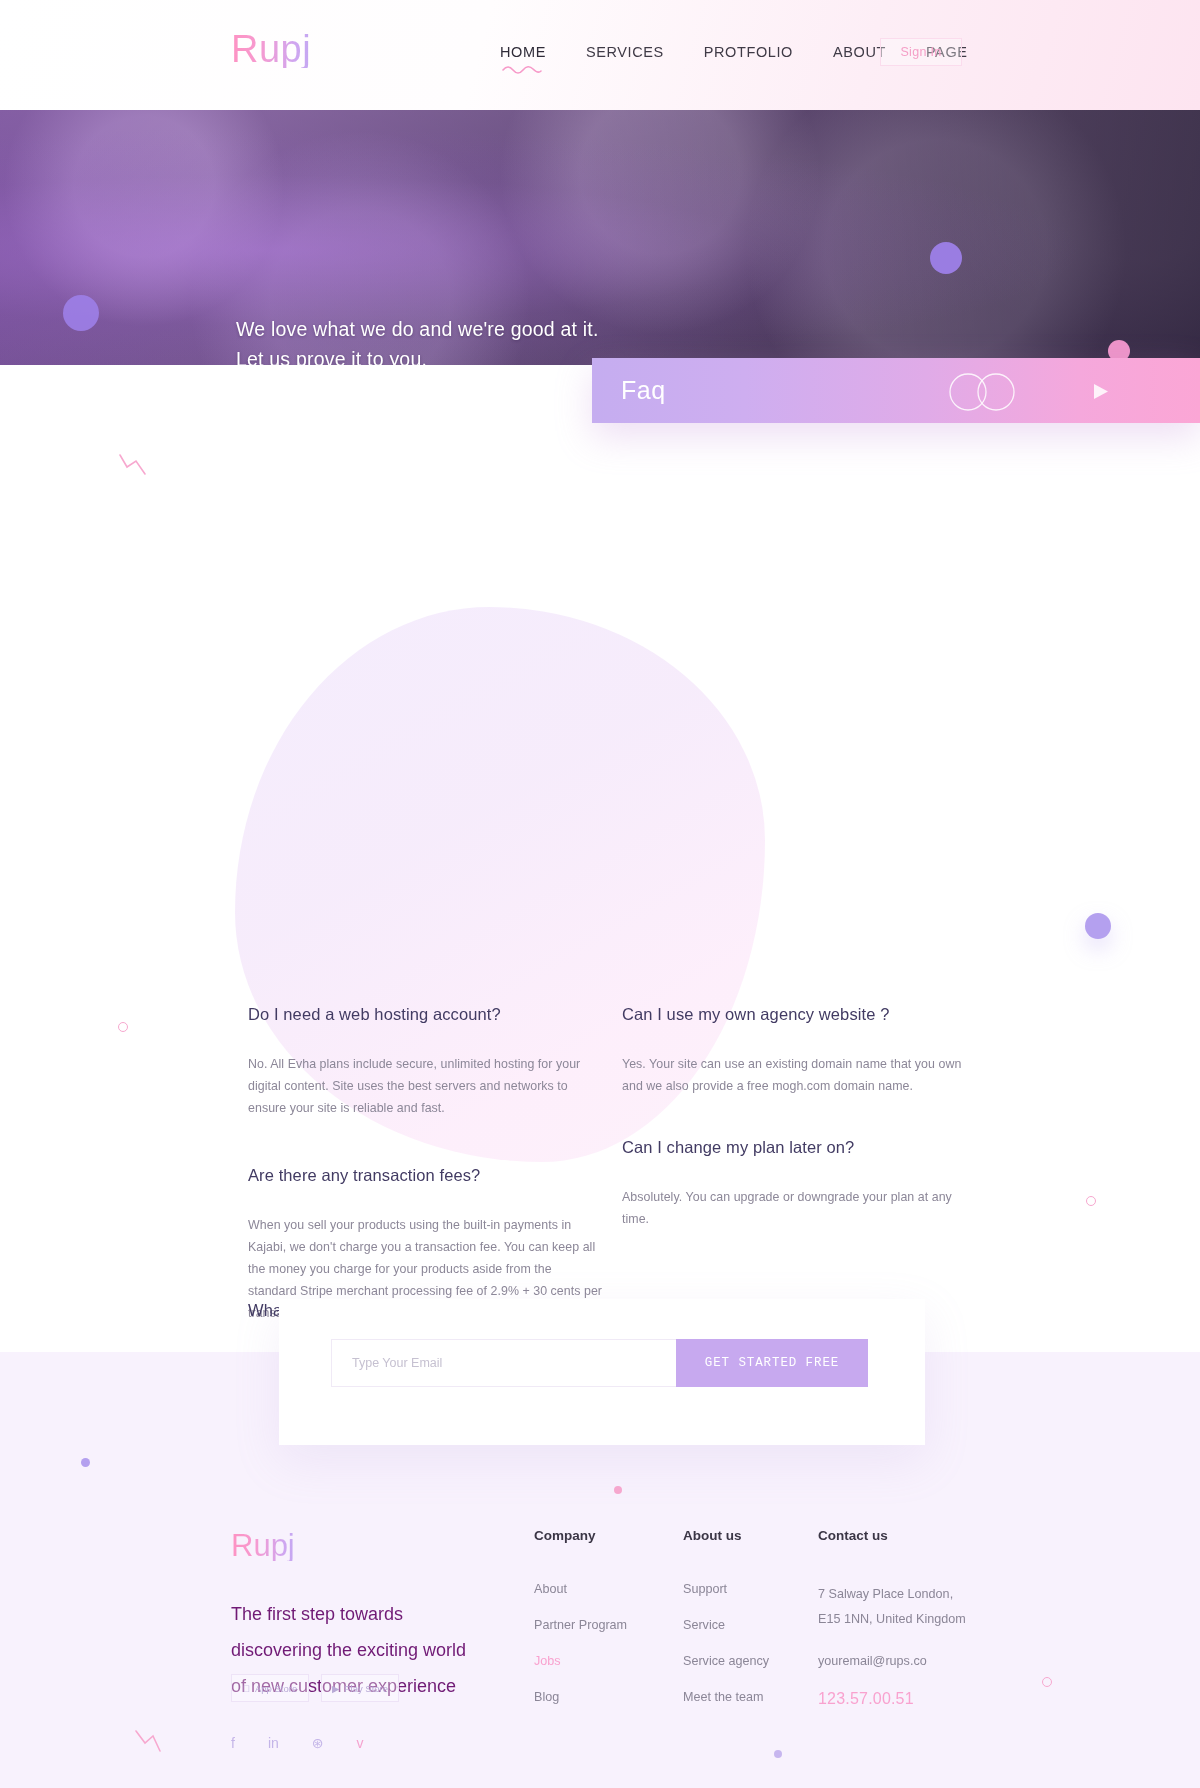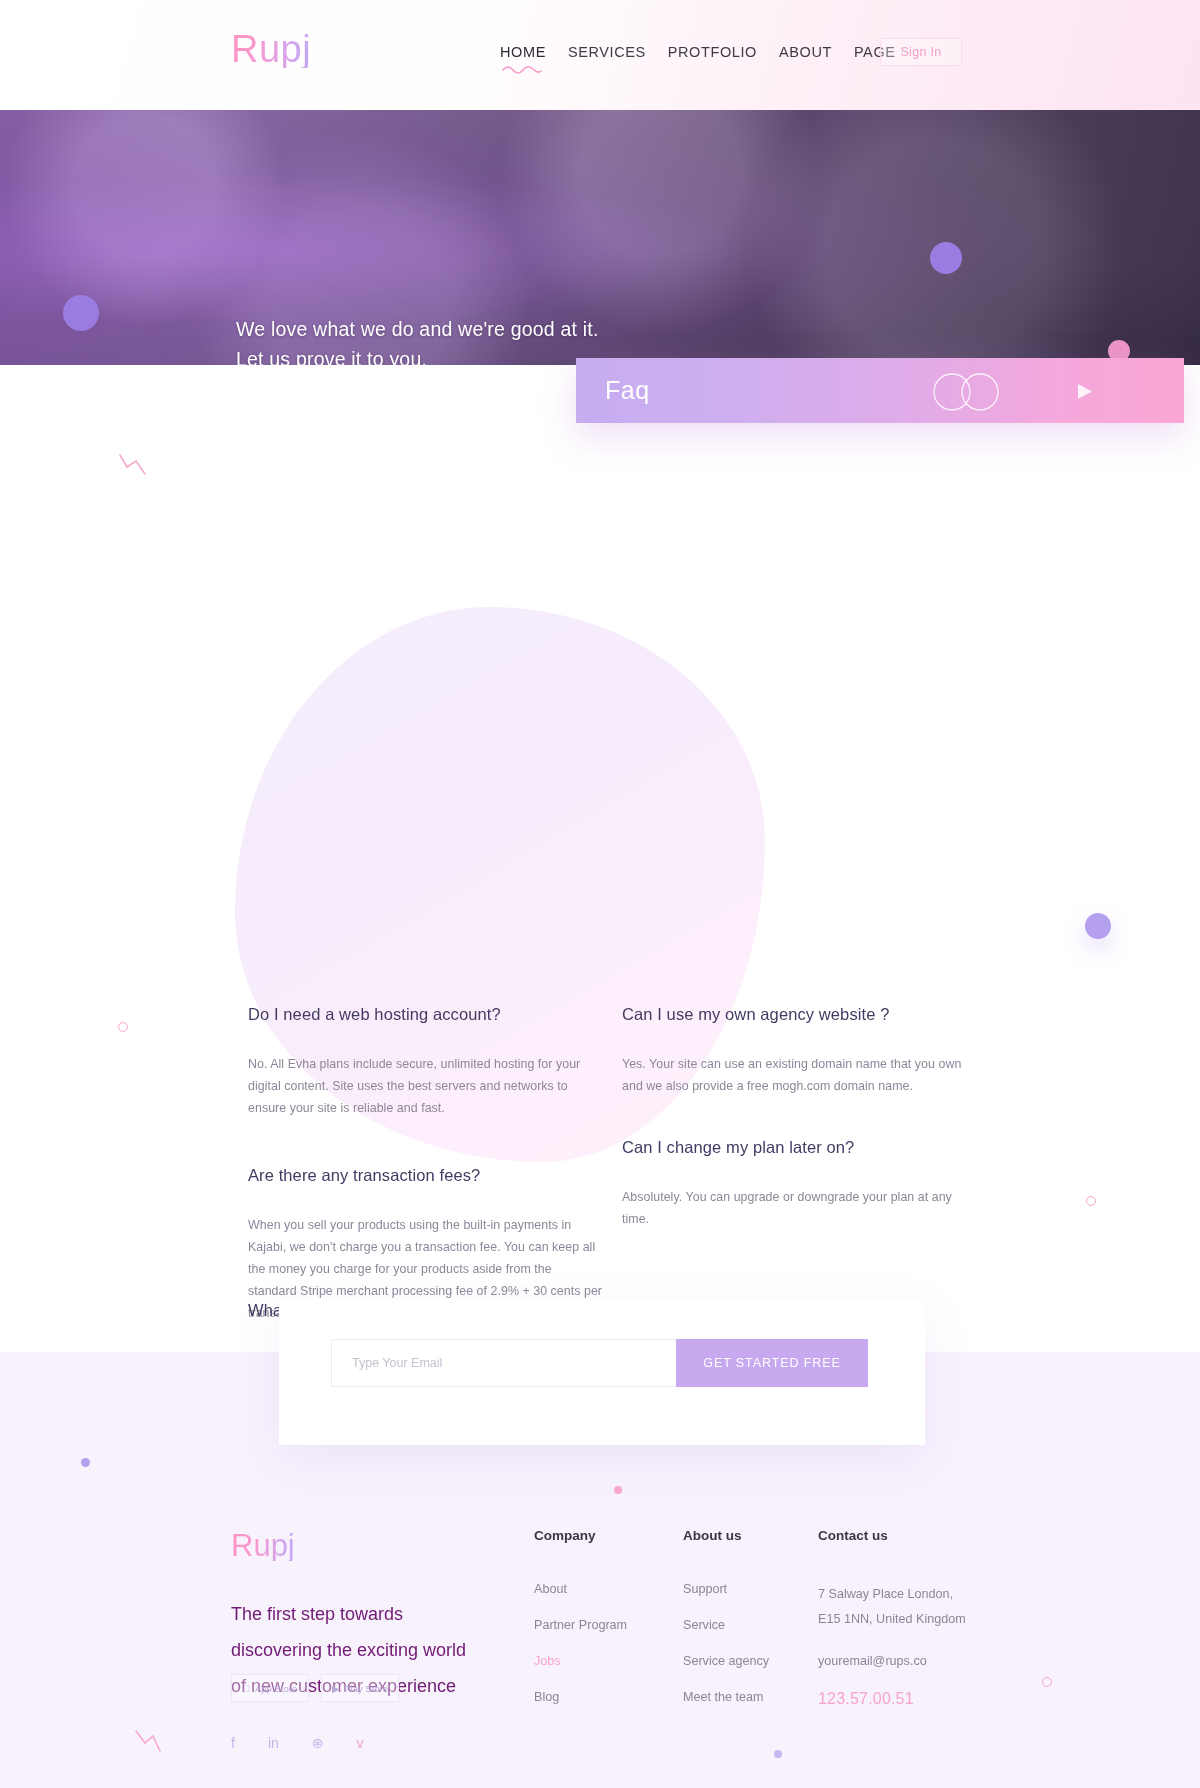--- a/index.html
+++ b/index.html
@@ -36,21 +36,21 @@
     -webkit-background-clip: text;
     background-clip: text;
     color: transparent;
     line-height: 1;
   }
   .nav {
     position: absolute;
     left: 500px;
     top: 44px;
     display: flex;
-    gap: 22px;
+    gap: 40px;
     align-items: flex-start;
   }
   .nav a {
     font-size: 14.5px;
     letter-spacing: 0.6px;
     color: #3f3a46;
     text-decoration: none;
     position: relative;
     padding-bottom: 6px;
     display: block;
@@ -118,21 +118,21 @@
     font-size: 19.5px;
     line-height: 1.52;
     letter-spacing: 0.2px;
     text-shadow: 0 1px 3px rgba(40,20,60,0.35);
     z-index: 5;
   }
 
   
   .faq-banner {
     position: absolute;
-    left: 576px;
+    left: 592px;
     top: 358px;
     width: 608px;
     height: 65px;
     background: linear-gradient(90deg, #c5adf0 0%, #ceaef0 25%, #e0abe8 55%, #f5a8dc 80%, #fba6d5 100%);
     z-index: 30;
     box-shadow: 0 14px 36px rgba(200,150,220,0.30);
   }
   .faq-banner-title {
     position: absolute;
     left: 29px;
@@ -213,21 +213,21 @@
   }
   .cta-input::placeholder { color: #c6c1d1; }
   .cta-btn {
     width: 192px;
     background: #c7a9ef;
     border: none;
     color: #ffffff;
     font-size: 12.5px;
     letter-spacing: 0.9px;
     cursor: pointer;
-    font-family: Liberation Sans, sans-serif;
+    font-family: Liberation Mono, monospace;
   }
 
   
   .footer { position: absolute; left: 0; top: 126px; width: 1200px; }
   .f-logo {
     position: absolute;
     left: 231px;
     top: 52px;
     font-size: 31px;
     background: linear-gradient(90deg, #fd93c3 0%, #f79ad0 38%, #cfa6f0 82%, #c4a8f2 100%);

